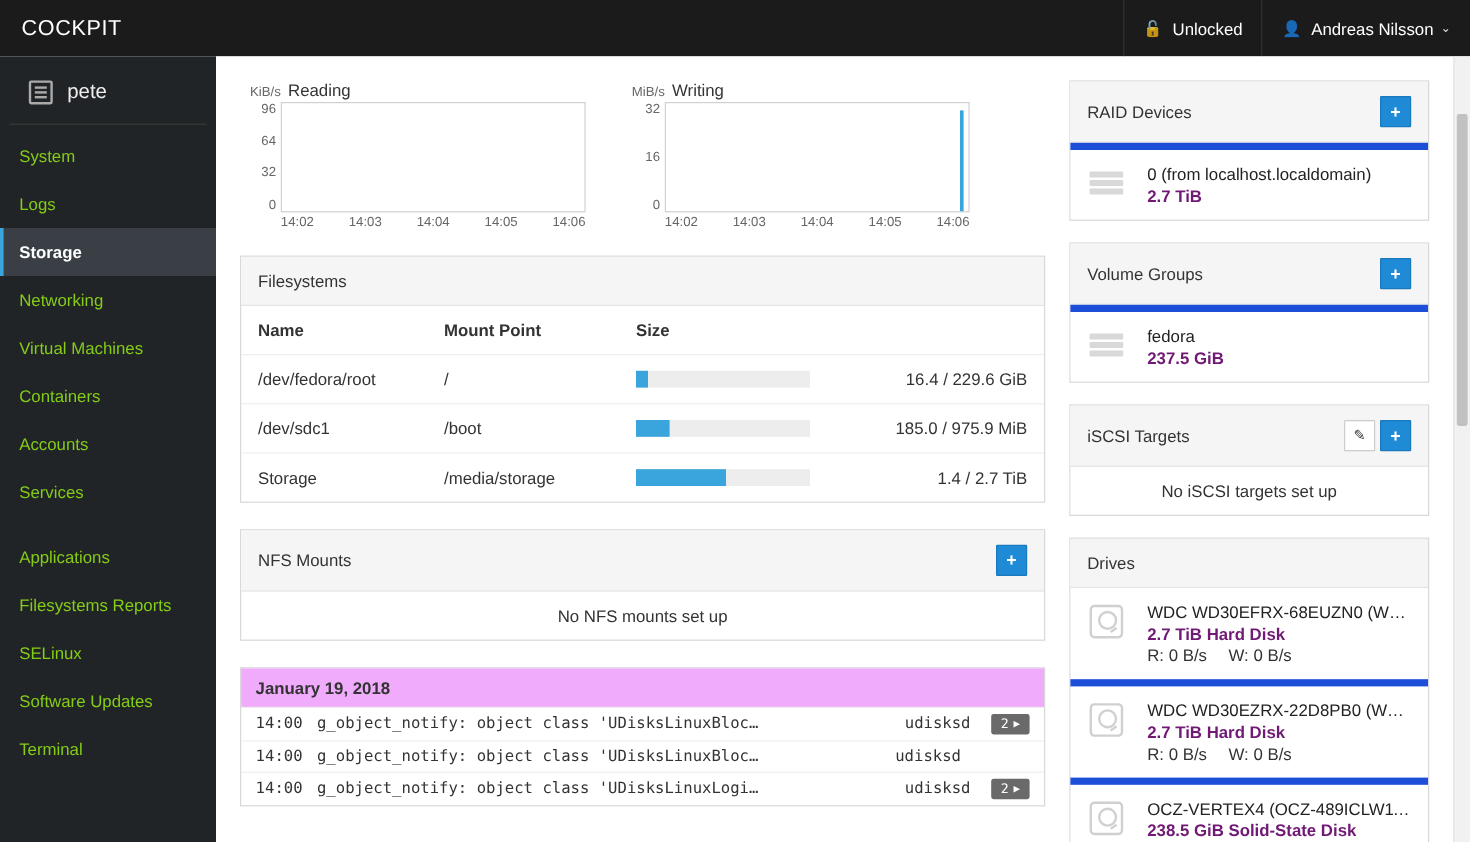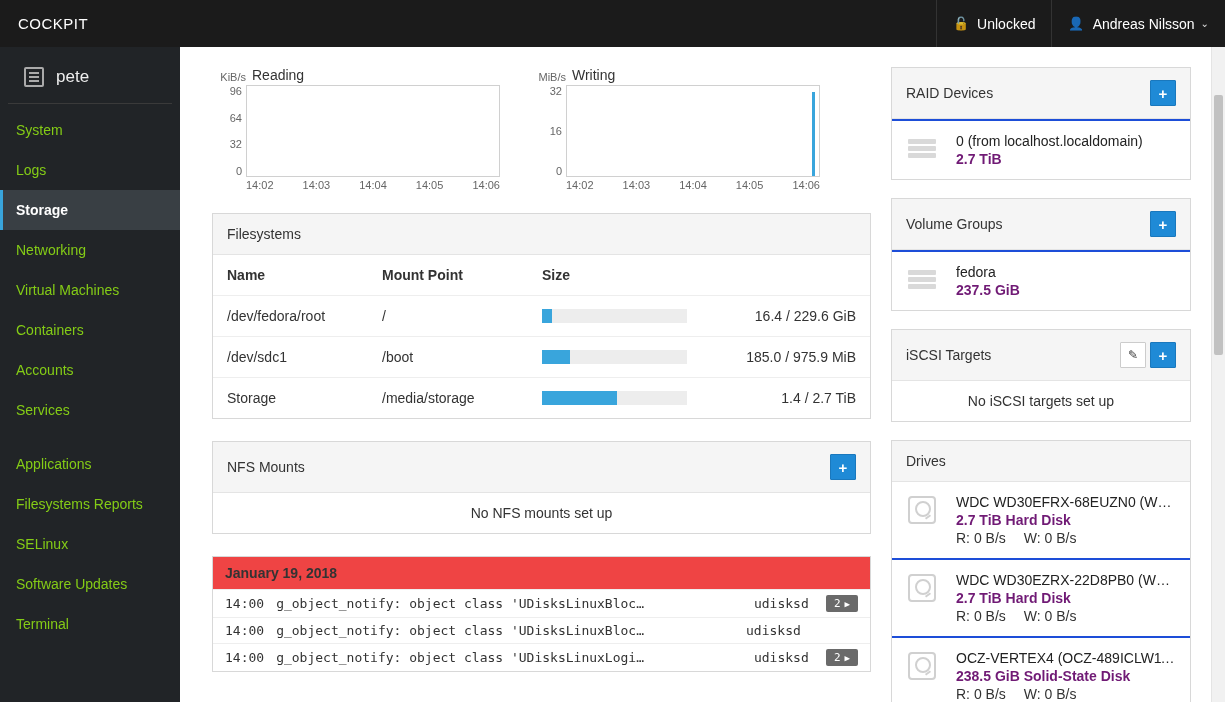--- a/index.html
+++ b/index.html
@@ -1,32 +1,32 @@
 <!DOCTYPE html>
 <html><head>
 <meta charset="utf-8">
 <style>
 * { box-sizing: border-box; margin: 0; padding: 0; }
 body { font-family: -apple-system, "Helvetica Neue", Arial, sans-serif; font-size: 14px; color: #333; background: #fff; width: 1225px; height: 702px; overflow: hidden; }
 .topbar { height: 47px; background: #1b1b1b; color: #fff; display: flex; align-items: center; justify-content: space-between; }
-.brand { padding: 0 18px; font-size: 15px; letter-spacing: 0.5px; }
+.brand { padding: 0 18px; font-size: 18px; letter-spacing: 0.5px; }
 .top-right { display: flex; align-items: stretch; height: 47px; }
 .top-item { display: flex; align-items: center; padding: 0 16px; border-left: 1px solid #333; cursor: pointer; }
 .top-item .ico { margin-right: 8px; font-size: 13px; opacity: 0.85; }
 .layout { display: flex; height: calc(702px - 47px); }
 .sidebar { width: 180px; background: #212427; color: #ccc; overflow: hidden; }
 .side-host { display: flex; align-items: center; padding: 20px 16px 16px; border-bottom: 1px solid #3a3a3a; margin: 0 8px 6px; }
 .side-host .hicon { width: 20px; height: 20px; border: 2px solid #aaa; border-radius: 2px; margin-right: 12px; position: relative; }
 .side-host .hicon::after { content:""; position:absolute; left:3px; right:3px; top:3px; height:2px; background:#aaa; box-shadow: 0 4px 0 #aaa, 0 8px 0 #aaa; }
 .side-host .hname { font-size: 17px; color: #eee; }
 .navlist { list-style: none; }
 .navlist li { padding: 12px 16px; cursor: pointer; color: #84cc16; font-size: 14px; }
 .navlist li.active { background: #393f44; color:#fff; font-weight:600; border-left: 3px solid #39a5dc; padding-left:13px; }
 .nav-sep { height: 14px; }
-.content { flex: 1; display: flex; background: #fff; overflow: hidden; margin-left: 12px; }
+.content { flex: 1; display: flex; background: #fff; overflow: hidden; }
 .main { flex: 1; padding: 20px 20px 0 20px; overflow: hidden; }
 .side { width: 320px; padding: 20px 20px 0 0; overflow: hidden; }
 .scrollbar { width: 14px; background: #f1f1f1; border-left:1px solid #e4e4e4; position: relative; }
 .scrollbar .thumb { position:absolute; left:2px; right:2px; top:48px; height:260px; background:#c1c1c1; border-radius:2px; }
 .charts-row { display:flex; gap:36px; margin-bottom: 22px; padding-left: 4px;}
 .chart-block { position:relative; }
 .chart-head { display:flex; align-items:flex-end; gap:6px; margin-bottom:2px;}
 .unit { font-size: 11px; color:#666; text-align:right; width:30px; }
 .chart-title { font-size: 14px; color:#333; }
 .chart-body { display:flex; }
@@ -42,28 +42,28 @@
 .btn-edit { width:26px; height:26px; background:#fff; border:1px solid #ccc; color:#333; display:flex; align-items:center; justify-content:center; font-size:12px; cursor:pointer; border-radius:1px; margin-right:4px;}
 .btn-group { display:flex; }
 table.fs { width:100%; border-collapse:collapse; }
 table.fs th { text-align:left; font-weight:600; padding:12px 14px; border-bottom:1px solid #eee; }
 table.fs td { padding:12px 14px; border-bottom:1px solid #eee; }
 table.fs tr:last-child td { border-bottom:none; }
 .size-cell { display:flex; align-items:center; gap:14px; }
 .bar-outer { width:145px; height:14px; background:#ededed; }
 .bar-inner { height:100%; background:#39a5dc; }
 .size-text { flex:1; text-align:right; white-space:nowrap; }
-.logs .date-hdr { padding: 8px 12px; font-weight:600; background:#ef4444; border-bottom:1px solid #eee; }
+.logs .date-hdr { padding: 8px 12px; font-weight:600; background:#f0abfc; border-bottom:1px solid #eee; }
 .log-line { display:flex; align-items:center; padding: 5px 12px; font-family: Menlo, Consolas, monospace; font-size:13px; border-bottom:1px solid #eee; gap:12px;justify-content:flex-end;}
 .log-msg { flex:1; white-space:nowrap; overflow:hidden; text-overflow:ellipsis; }
 .log-src { width:60px; color:#333; }
 .log-badge { background:#6a6a6a; color:#fff; font-size:11px; padding:2px 8px; border-radius:2px; display:flex; align-items:center; gap:4px;}
 .log-badge .arr { font-size:9px; }
 .side .panel { margin-bottom: 18px; }
-.side-item { display:flex; padding: 12px 14px; gap: 18px; border-top:2px solid #1d4ed8; cursor:pointer; }
+.side-item { display:flex; padding: 12px 14px; gap: 18px; border-top:6px solid #1d4ed8; cursor:pointer; }
 .side-item:first-of-type { border-top:none; }
 .side-ico { width:32px; height:32px; flex-shrink:0; display:flex; align-items:center; justify-content:center; }
 .stack-ico { width:28px; height:20px; position:relative; }
 .stack-ico span { position:absolute; left:0; right:0; height:5px; background:#d9d9d9; border-radius:1px;}
 .stack-ico span:nth-child(1){top:0;} .stack-ico span:nth-child(2){top:7px;} .stack-ico span:nth-child(3){top:14px;}
 .disk-ico { width:28px; height:28px; border:2px solid #d0d0d0; border-radius:4px; position:relative;}
 .disk-ico::after{content:"";position:absolute;width:12px;height:12px;border:2px solid #d0d0d0;border-radius:50%;left:5px;top:3px;}
 .disk-ico::before{content:"";position:absolute;width:6px;height:2px;background:#d0d0d0;right:3px;bottom:4px;transform:rotate(-35deg);}
 .side-info { flex:1; overflow:hidden; }
 .side-info .line1 { white-space:nowrap; overflow:hidden; text-overflow:ellipsis; color:#222; }

